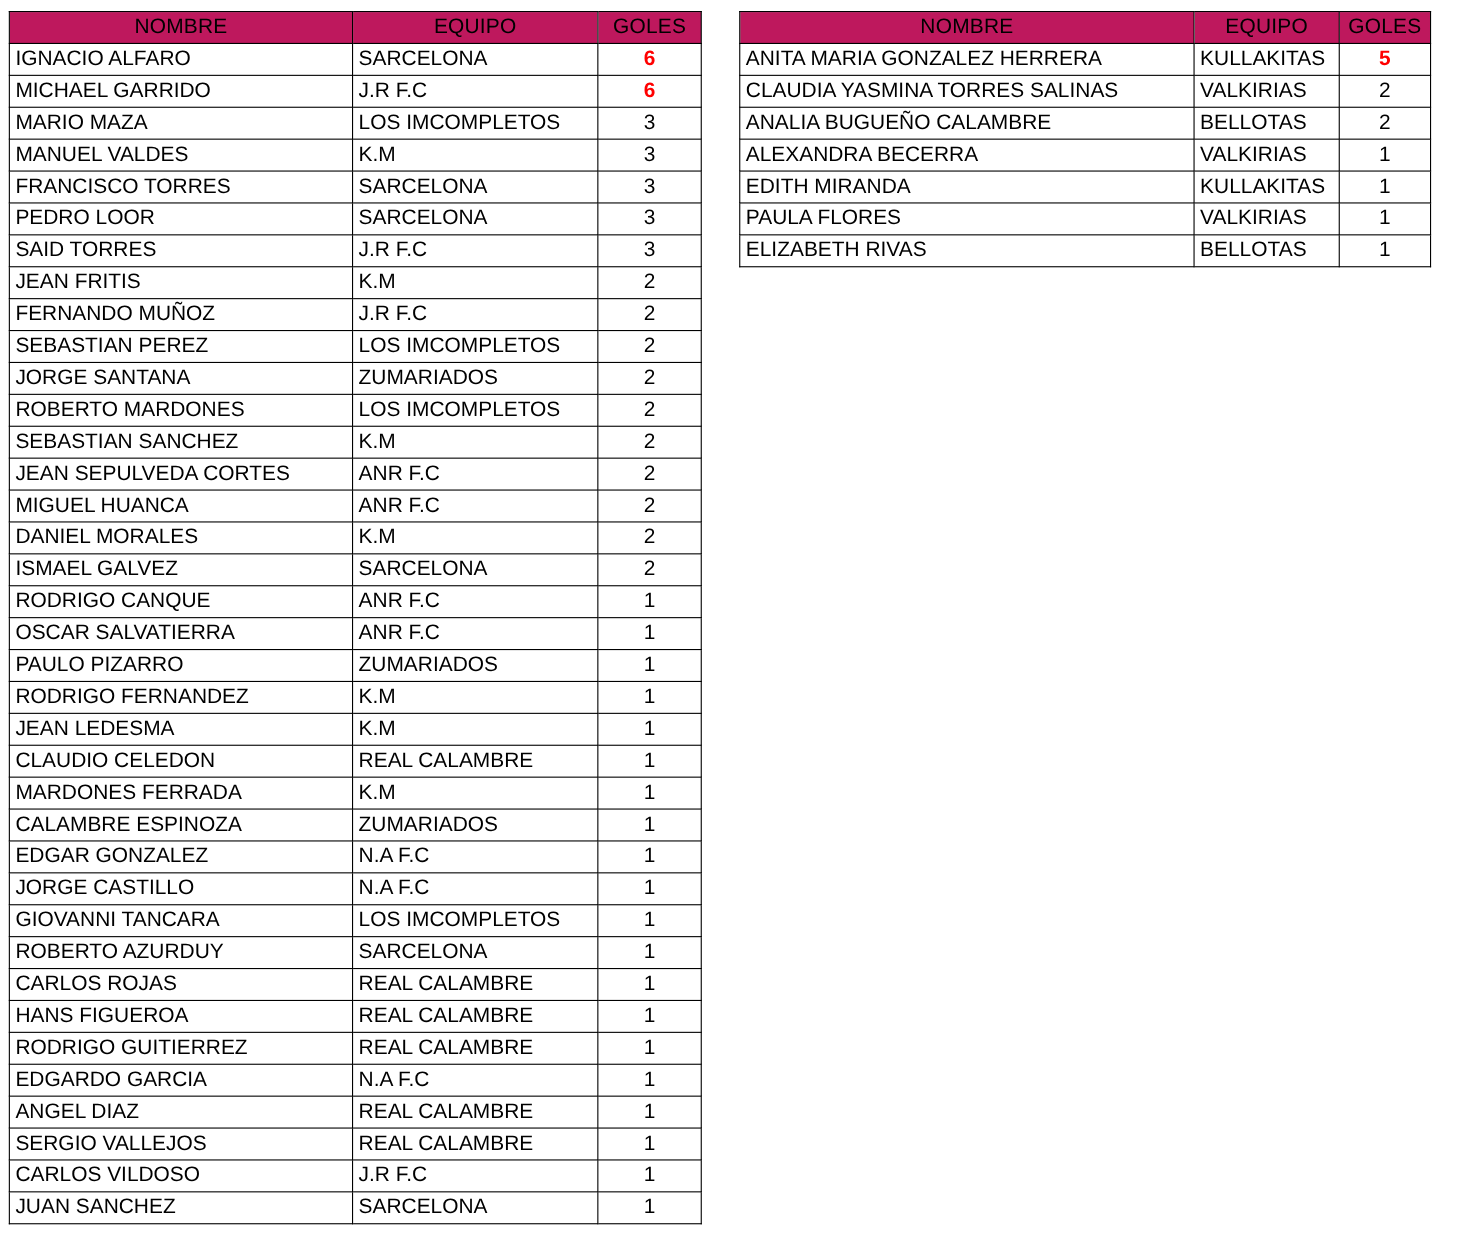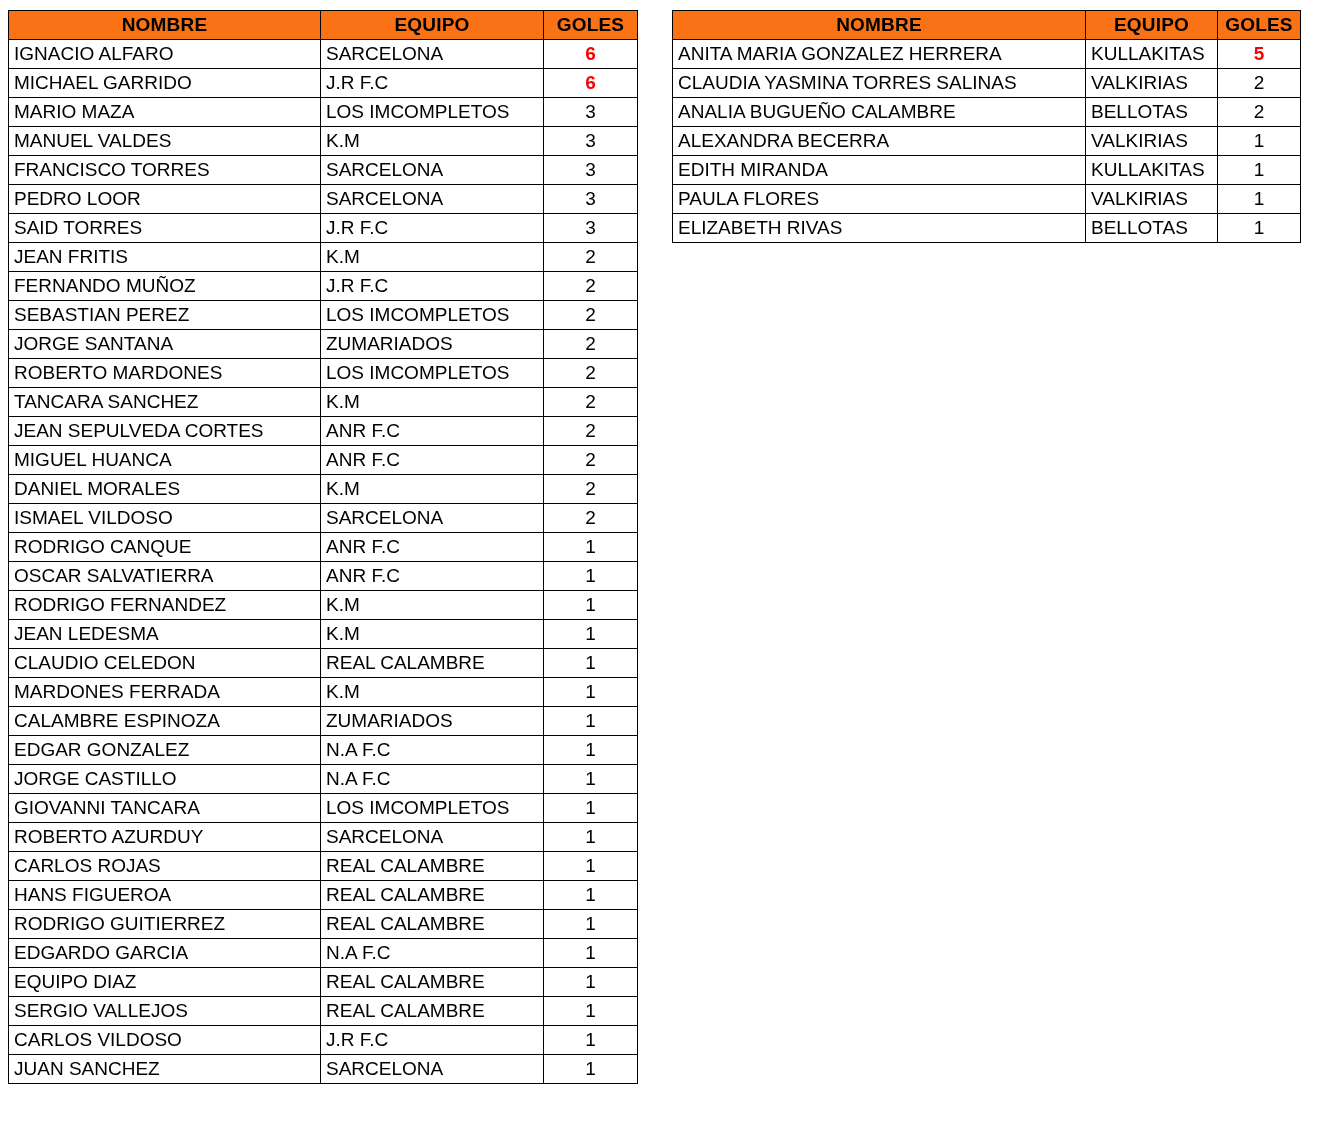--- a/index.html
+++ b/index.html
@@ -36,22 +36,22 @@
   table.goals-table th,
   table.goals-table td {
     border: 1px solid #000000;
     padding: 3px 5px 4px 5px;
     height: 21px;
     vertical-align: middle;
     white-space: nowrap;
     overflow: hidden;
   }
   table.goals-table th {
-    background: #f97316;
-    font-weight: bold;
+    background: #be185d;
+    font-weight: normal;
     text-align: center;
     letter-spacing: 0.2px;
   }
   table.goals-table td.name,
   table.goals-table td.team {
     text-align: left;
   }
   table.goals-table td.goals {
     text-align: center;
   }
@@ -144,55 +144,60 @@
             <td class="name">JORGE SANTANA</td>
             <td class="team">ZUMARIADOS</td>
             <td class="goals">2</td>
           </tr>
           <tr>
             <td class="name">ROBERTO MARDONES</td>
             <td class="team">LOS IMCOMPLETOS</td>
             <td class="goals">2</td>
           </tr>
           <tr>
-            <td class="name">TANCARA SANCHEZ</td>
+            <td class="name">SEBASTIAN SANCHEZ</td>
             <td class="team">K.M</td>
             <td class="goals">2</td>
           </tr>
           <tr>
             <td class="name">JEAN SEPULVEDA CORTES</td>
             <td class="team">ANR F.C</td>
             <td class="goals">2</td>
           </tr>
           <tr>
             <td class="name">MIGUEL HUANCA</td>
             <td class="team">ANR F.C</td>
             <td class="goals">2</td>
           </tr>
           <tr>
             <td class="name">DANIEL MORALES</td>
             <td class="team">K.M</td>
             <td class="goals">2</td>
           </tr>
           <tr>
-            <td class="name">ISMAEL VILDOSO</td>
+            <td class="name">ISMAEL GALVEZ</td>
             <td class="team">SARCELONA</td>
             <td class="goals">2</td>
           </tr>
           <tr>
             <td class="name">RODRIGO CANQUE</td>
             <td class="team">ANR F.C</td>
             <td class="goals">1</td>
           </tr>
           <tr>
             <td class="name">OSCAR SALVATIERRA</td>
             <td class="team">ANR F.C</td>
             <td class="goals">1</td>
           </tr>
           <tr>
+            <td class="name">PAULO PIZARRO</td>
+            <td class="team">ZUMARIADOS</td>
+            <td class="goals">1</td>
+          </tr>
+          <tr>
             <td class="name">RODRIGO FERNANDEZ</td>
             <td class="team">K.M</td>
             <td class="goals">1</td>
           </tr>
           <tr>
             <td class="name">JEAN LEDESMA</td>
             <td class="team">K.M</td>
             <td class="goals">1</td>
           </tr>
           <tr>
@@ -244,21 +249,21 @@
             <td class="name">RODRIGO GUITIERREZ</td>
             <td class="team">REAL CALAMBRE</td>
             <td class="goals">1</td>
           </tr>
           <tr>
             <td class="name">EDGARDO GARCIA</td>
             <td class="team">N.A F.C</td>
             <td class="goals">1</td>
           </tr>
           <tr>
-            <td class="name">EQUIPO DIAZ</td>
+            <td class="name">ANGEL DIAZ</td>
             <td class="team">REAL CALAMBRE</td>
             <td class="goals">1</td>
           </tr>
           <tr>
             <td class="name">SERGIO VALLEJOS</td>
             <td class="team">REAL CALAMBRE</td>
             <td class="goals">1</td>
           </tr>
           <tr>
             <td class="name">CARLOS VILDOSO</td>

